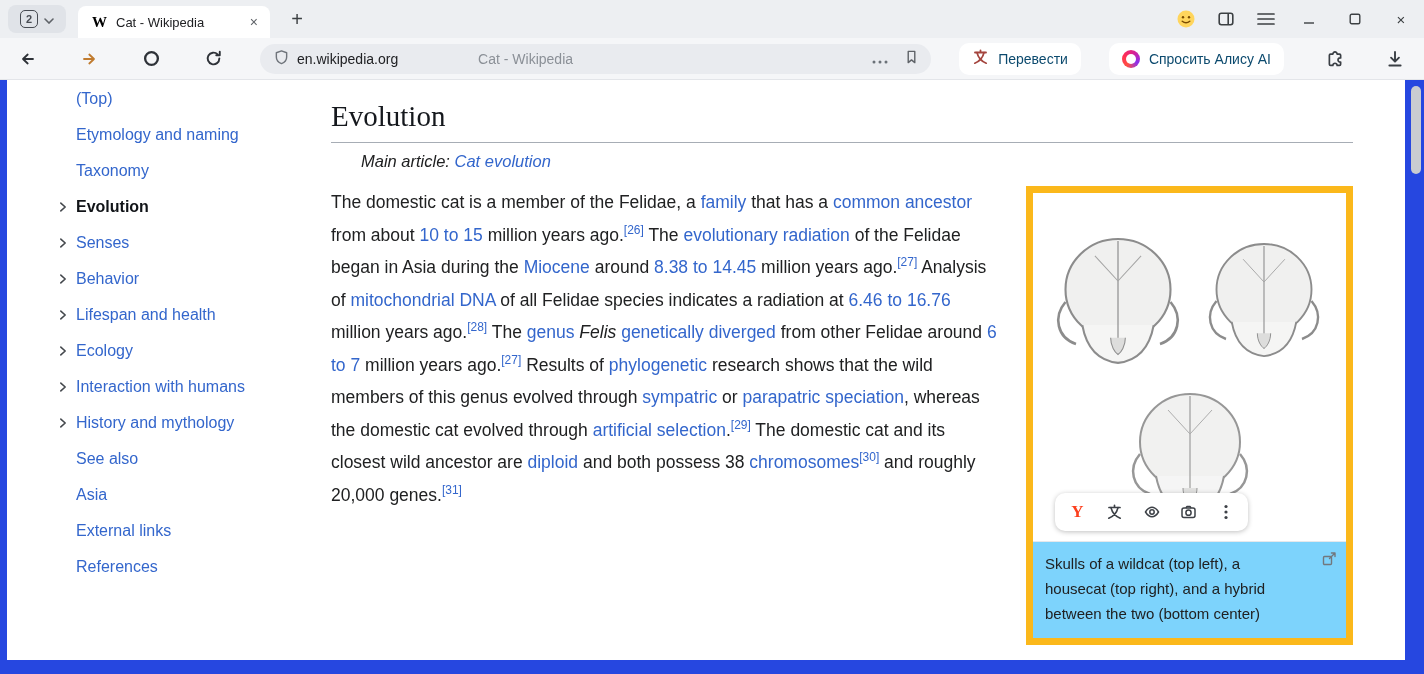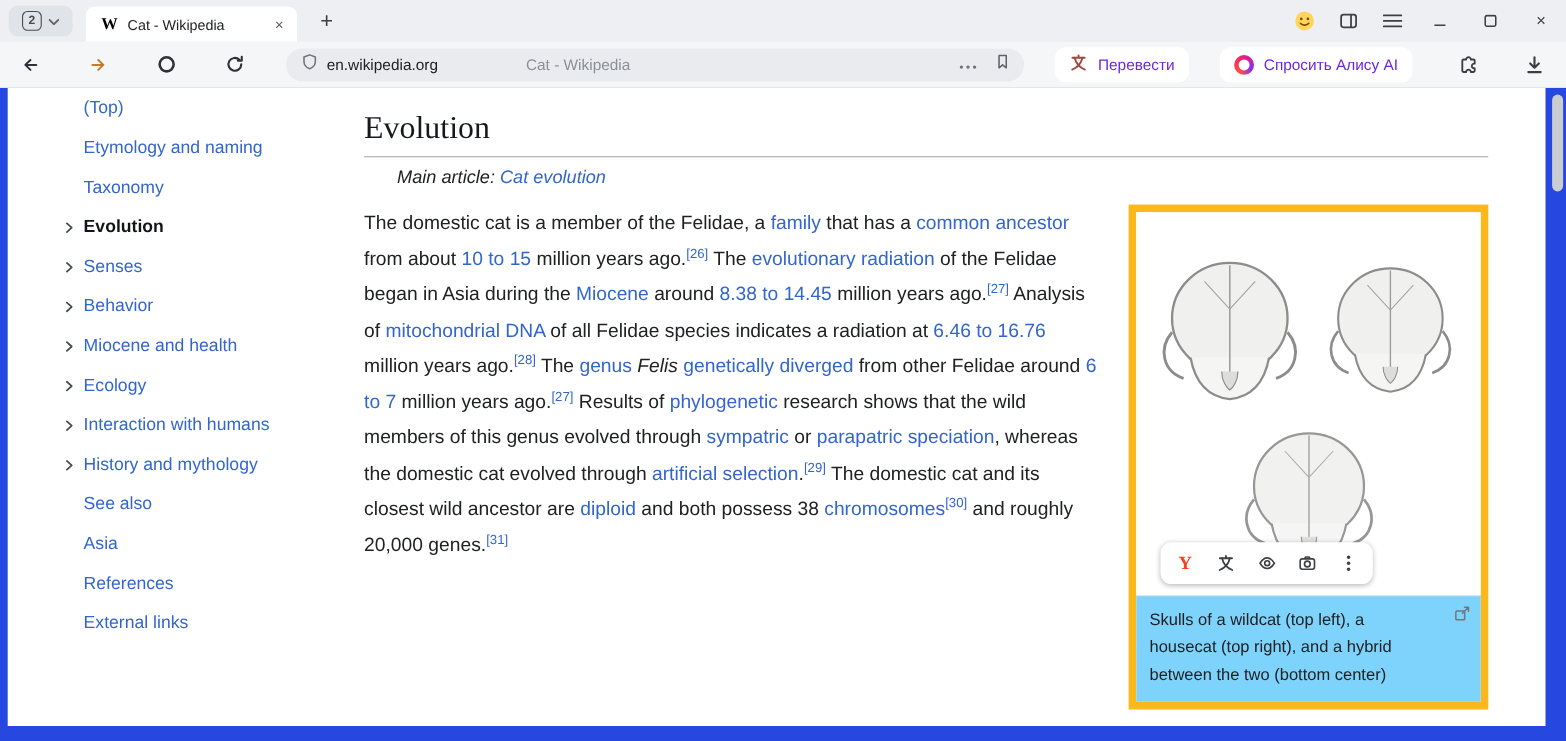--- a/index.html
+++ b/index.html
@@ -32,21 +32,21 @@
     border-bottom:1px solid #e3e5e9; display:flex; align-items:center; padding:0 12px;gap:20px; }
   .nav-btn { width:30px; height:34px; display:flex; align-items:center; justify-content:center;
     margin-right:12px; border-radius:8px; cursor:pointer; }
   .addr { flex:1; height:30px; background:#e9ebef; border-radius:15px; position:relative;
     display:flex; align-items:center; padding:0 14px; margin-right:8px; cursor:text; }
   .addr .domain { font-size:14px; color:#202124; margin-left:8px; position:relative; z-index:2; }
   .addr .center-title { position:absolute; left:0; right:140px; text-align:center; font-size:14px;
     color:#8b9097; z-index:1; }
   .addr .addr-right { position:absolute; right:12px; display:flex; align-items:center; gap:16px; z-index:2; }
   .chrome-btn { display:flex; align-items:center; gap:9px; background:#fff; border-radius:10px;
-    height:32px; padding:0 13px; margin-right:8px; font-size:14px; color:#6d28d9; white-space:nowrap; cursor:pointer; }
+    height:32px; padding:0 13px; margin-right:8px; font-size:14px; color:#0c4a6e; white-space:nowrap; cursor:pointer; }
   .alice-ring { width:18px; height:18px; border-radius:50%; position:relative;
     background:#e0457b;
     background:conic-gradient(from 210deg,#ff5043,#ff2d55,#d2209a,#8a2ff0,#ff5043); }
   .alice-ring::after { content:""; position:absolute; inset:4px; background:#fff; border-radius:50%; }
   .tool-icon { width:34px; height:34px; display:flex; align-items:center; justify-content:center;
     margin-left:6px; cursor:pointer; }
 
   
   .viewport { position:absolute; top:80px; left:0; right:0; bottom:0; background:#2647e0; }
   .page { position:absolute; left:7px; top:0; right:19px; bottom:14px; background:#fff; overflow:hidden; }
@@ -250,21 +250,21 @@
               </svg>
             </span>
             <span class="label">Behavior</span>
           </div>
           <div class="toc-item">
             <span class="chev">
               <svg width="14" height="14" viewBox="0 0 16 16">
                 <path d="M5.5 3.5 L10.5 8 L5.5 12.5" fill="none" stroke="#44484d" stroke-width="1.8" stroke-linecap="round" stroke-linejoin="round"></path>
               </svg>
             </span>
-            <span class="label">Miocene and health</span>
+            <span class="label">Lifespan and health</span>
           </div>
           <div class="toc-item">
             <span class="chev">
               <svg width="14" height="14" viewBox="0 0 16 16">
                 <path d="M5.5 3.5 L10.5 8 L5.5 12.5" fill="none" stroke="#44484d" stroke-width="1.8" stroke-linecap="round" stroke-linejoin="round"></path>
               </svg>
             </span>
             <span class="label">Ecology</span>
           </div>
           <div class="toc-item">
@@ -283,24 +283,24 @@
             </span>
             <span class="label">History and mythology</span>
           </div>
           <div class="toc-item">
             <span class="label">See also</span>
           </div>
           <div class="toc-item">
             <span class="label">Asia</span>
           </div>
           <div class="toc-item">
+            <span class="label">External links</span>
+          </div>
+          <div class="toc-item">
             <span class="label">References</span>
-          </div>
-          <div class="toc-item">
-            <span class="label">External links</span>
           </div>
         </nav>
 
       <main class="main">
         <h1 class="heading">Evolution</h1>
         <div class="hatnote">
           <span>Main article: </span><a href="#">Cat evolution</a>
         </div>
 
         <div class="body-row">

